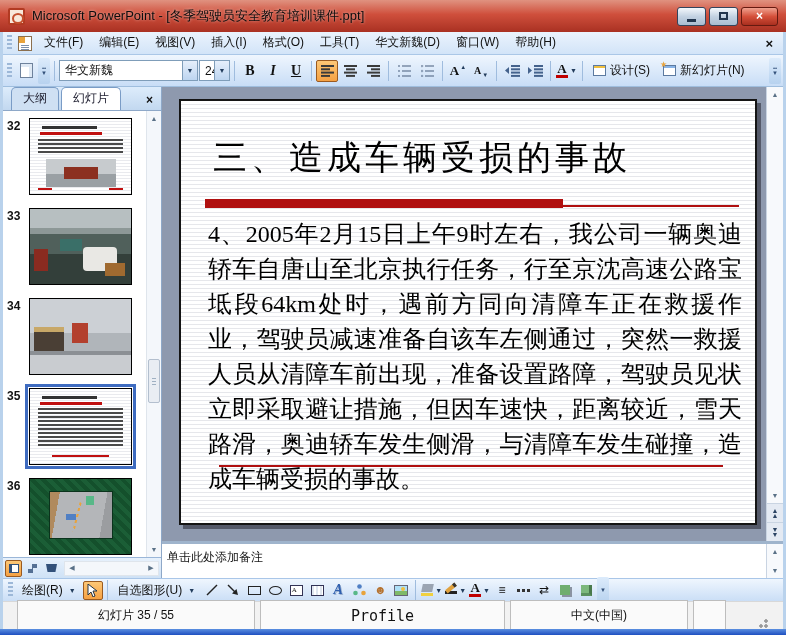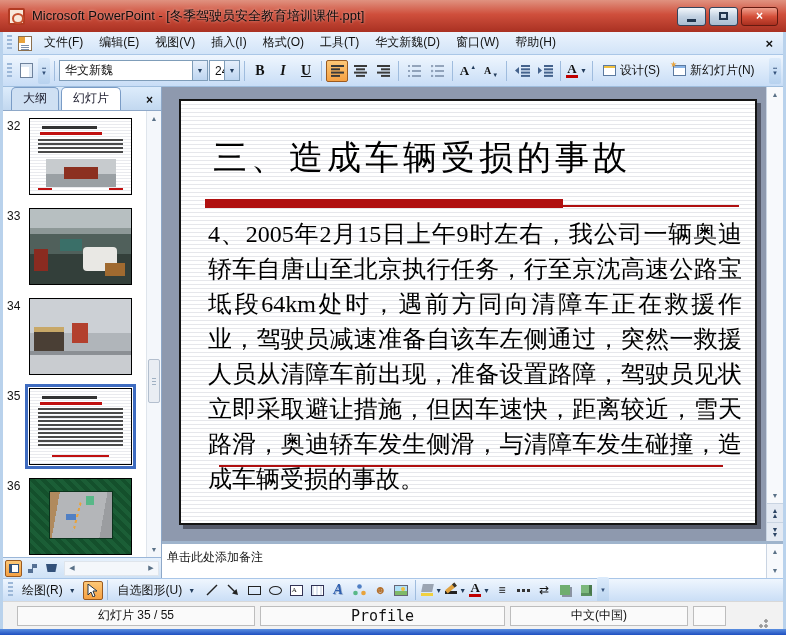--- a/index.html
+++ b/index.html
@@ -51,21 +51,21 @@
   .tb-btn.active { background:linear-gradient(#fdc776, #f5a143); border-color:#9a5a20; }
   .sep { width:1px; height:20px; background:#9fbcde; margin:0 3px; flex:0 0 auto; }
   .newdoc { width:13px; height:15px; background:#fff; border:1px solid #6e829c;
     box-shadow:inset -3px 3px 0 #dfe9f4; }
   .tb-break { width:12px; height:26px; border-radius:2px; background:linear-gradient(#dcebfb,#b7d2ef);
     display:flex; flex-direction:column; align-items:center; justify-content:center; color:#33517a; font-size:6px; line-height:5px; }
   .combo { display:flex; align-items:stretch; height:21px; background:#fff; border:1px solid #7f9db9; }
   .combo .val { display:flex; align-items:center; padding:0 5px; font-size:12px; }
   .combo .arrow { width:15px; background:linear-gradient(#e6effb,#bdd5f0); border-left:1px solid #7f9db9;
     display:flex; align-items:center; justify-content:center; font-size:7px; color:#223c5c; }
-  .font-combo .val { width:132px; }
+  .font-combo .val { width:122px; }
   .size-combo .val { width:14px; }
   .bld { font-family:"Liberation Serif",serif; font-weight:bold; font-size:14px; }
   .itl { font-family:"Liberation Serif",serif; font-style:italic; font-size:14px; font-weight:bold;}
   .und { font-family:"Liberation Serif",serif; font-size:14px; text-decoration:underline; font-weight:bold;}
   .a-big { font-weight:bold; font-size:13px; font-family:"Liberation Serif",serif; }
   .a-sm  { font-weight:bold; font-size:10px; font-family:"Liberation Serif",serif; }
   .tiny-arr { font-size:6px; margin-left:1px; color:#223c5c; align-self:flex-start; margin-top:3px;}
   .tiny-arr.dn { align-self:flex-end; margin-bottom:3px; }
   .fontcolor { display:flex; flex-direction:column; align-items:center; line-height:10px; }
   .dd { font-size:7px; color:#223c5c; margin-left:2px; }
@@ -80,21 +80,21 @@
   .left-panel { width:159px; display:flex; flex-direction:column; border-right:1px solid #8ea8c8; }
   .tabbar { height:24px; background:linear-gradient(#ddecfb,#c2d8f0); border-bottom:1px solid #8ea8c8;
     display:flex; align-items:flex-end; padding:3px 3px 0 8px; font-size:12px; flex:0 0 auto;}
   .tab { padding:2px 11px 3px; border:1px solid #7a9cc6; border-bottom:none; border-radius:5px 5px 0 0;
     background:#cfe0f3; color:#223; margin-right:2px; }
   .tab.active { background:#fff; }
   .tab-close { margin-left:auto; padding:0 5px 3px; font-weight:bold; font-size:12px; }
   .thumbs { flex:1; display:flex; overflow:hidden; background:#fff; }
   .thumb-list { flex:1; display:flex; flex-direction:column; gap:13px; padding-top:7px; overflow:hidden; }
   .thumb-row { display:flex; }
-  .thumb-num { width:26px; font-size:12px; font-weight:normal; padding:1px 0 0 4px; }
+  .thumb-num { width:26px; font-size:12px; font-weight:bold; padding:1px 0 0 4px; }
   .thumb { width:103px; height:77px; border:1px solid #000; position:relative; overflow:hidden;
     background:repeating-linear-gradient(180deg,#fff 0 2px,#e9eaee 2px 3px); }
   .thumb.selected { outline:3px solid #3f6cc0; outline-offset:1px; }
   .t-title { position:absolute; top:7px; left:12px; width:55px; height:3px; background:#333; }
   .t-redline { position:absolute; top:13px; left:10px; width:62px; height:3px; background:#c01010; }
   .t-text { position:absolute; left:8px; right:8px;
     background:repeating-linear-gradient(180deg,#4a4a4a 0 2px, transparent 2px 4px); }
   .t-photo32 { position:absolute; left:16px; top:40px; width:70px; height:28px;
     background:linear-gradient(180deg,#c7cbce 0 55%, #9aa0a4 55% 100%); }
   .t-photo32::before { content:""; position:absolute; left:18px; top:8px; width:34px; height:12px; background:#8c3020; }
@@ -183,21 +183,21 @@
   .colorbar { width:12px; height:3px; margin-top:1px; }
   .stack { display:flex; flex-direction:column; align-items:center; line-height:9px; }
   .line-style { font-weight:bold; font-size:12px; }
   .dash-style { width:13px; height:3px;
     background:repeating-linear-gradient(90deg,#333 0 3px, transparent 3px 5px); }
   .shadow-sq { width:10px; height:10px; background:#6fae6f; box-shadow:2px 2px 0 #8a93a2; }
   .cube { width:11px; height:11px; background:#7cb87c; border-right:3px solid #49794c; border-bottom:3px solid #5b915e; }
   
   .statusbar { position:absolute; left:3px; right:3px; bottom:6px; height:28px; background:#f2f2f2;
     border-top:1px solid #d8d8d8; display:flex; align-items:center; padding:0 14px; gap:5px; font-size:12px; }
-  .scell { height:20px; border:1px solid #bdbdbd; background:#fafafa; display:flex; align-items:center;
+  .scell { height:32px; border:1px solid #bdbdbd; background:#fafafa; display:flex; align-items:center;
     justify-content:center; }
   .c1 { width:238px; } .c2 { width:245px; font-family:"DejaVu Sans Mono", monospace; font-size:15px;} .c3 { width:178px; } .c4 { width:33px; }
   .gripdots { margin-left:auto; width:13px; height:13px; align-self:flex-end;
     background:radial-gradient(circle at 10px 10px,#9a9a9a 1.5px,transparent 2px),
                radial-gradient(circle at 10px 5px,#9a9a9a 1.5px,transparent 2px),
                radial-gradient(circle at 5px 10px,#9a9a9a 1.5px,transparent 2px); }
   .bottomframe { position:absolute; left:0; right:0; bottom:0; height:6px;
     background:linear-gradient(#5b8fe0,#1e4fc0); }
   svg { display:block; }
 </style>

